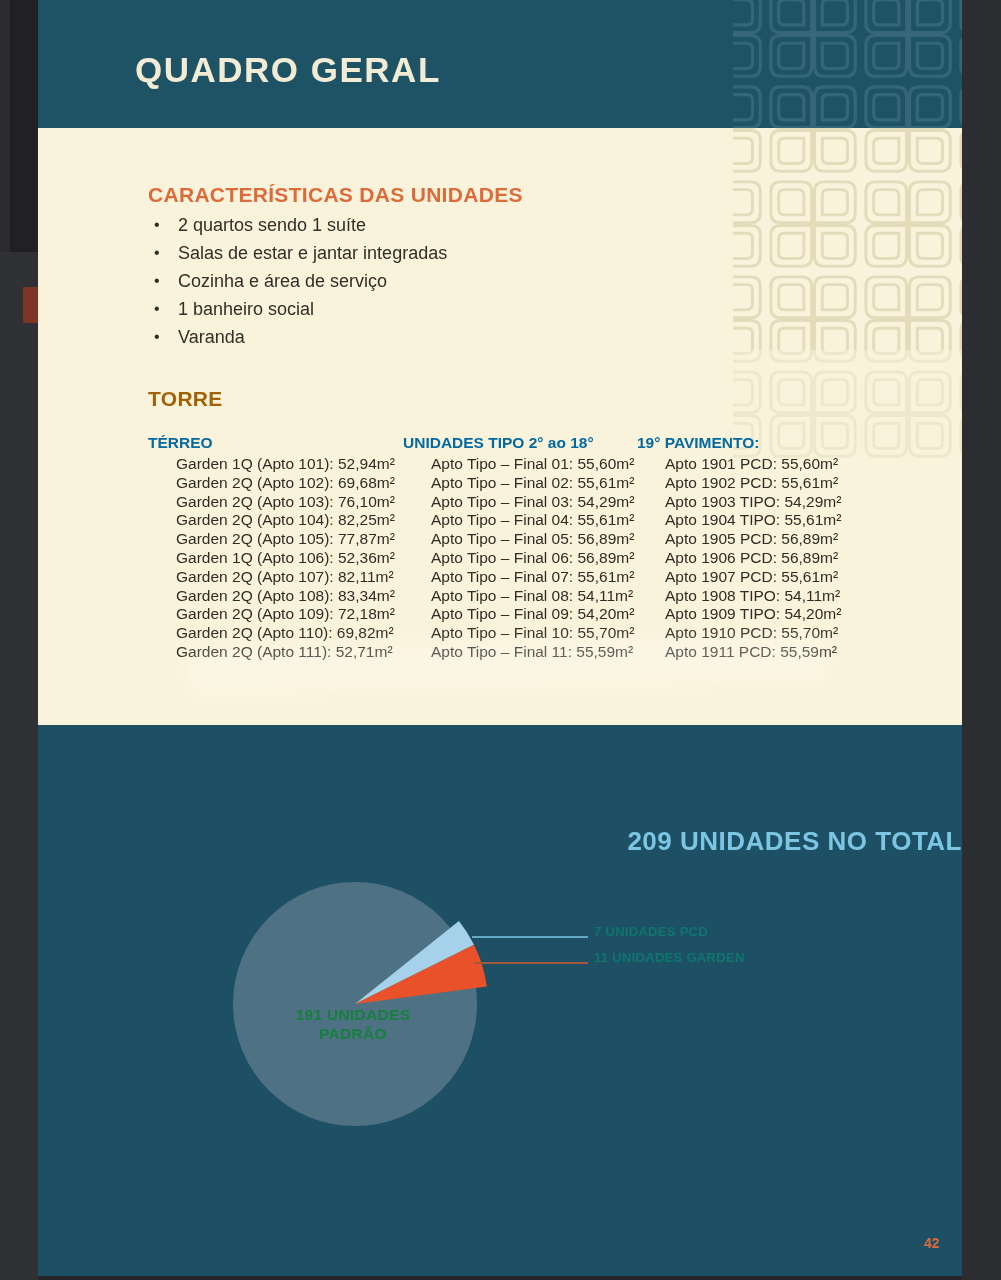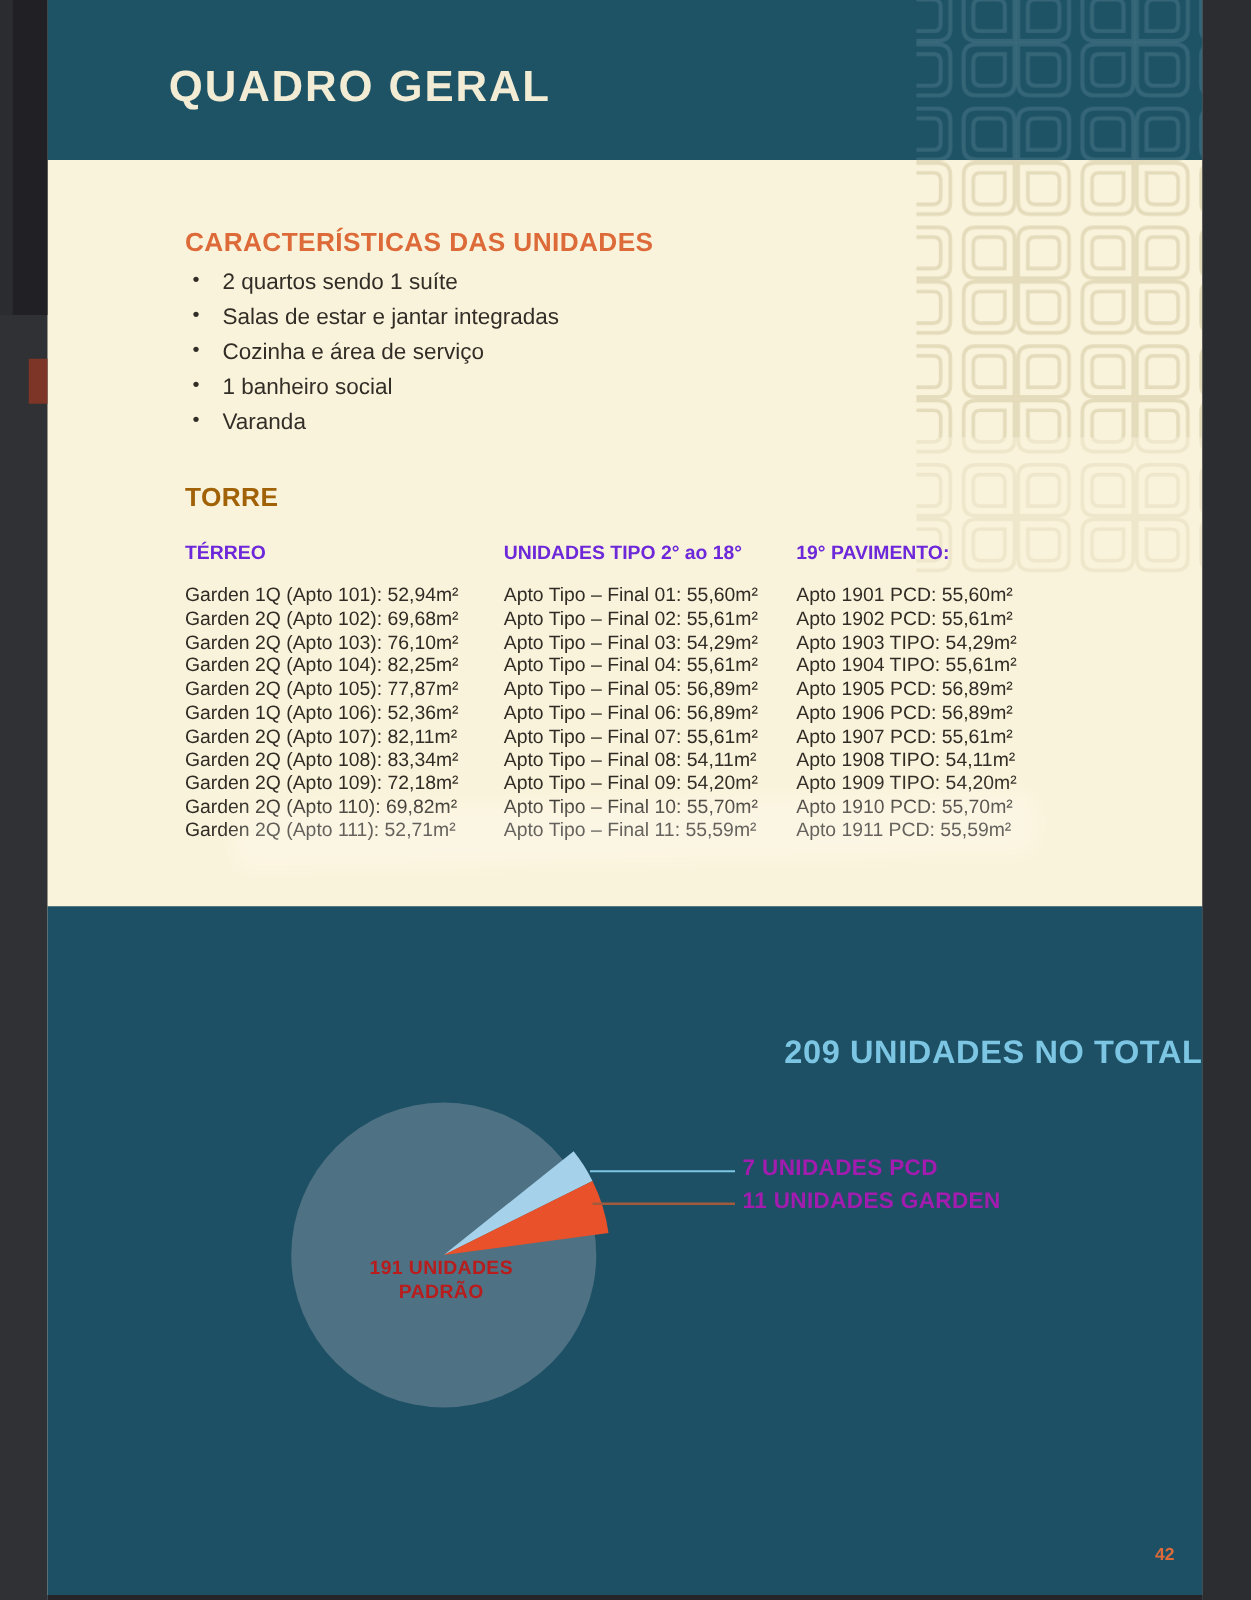--- a/index.html
+++ b/index.html
@@ -29,37 +29,37 @@
   .bullets li { display:flex; font-size:18px; color:#322e27; line-height:28px; }
   .bullets .dot { width:24px; font-size:16px; color:#322e27; }
 
   .torre-heading { position:absolute; left:110px; top:387px; font-size:21px; font-weight:bold;
                    color:#a16207; letter-spacing:0.3px; }
 
   .col { position:absolute; top:433px; }
   .col-terreo    { left:110px; width:252px; }
   .col-tipo      { left:365px; width:232px; }
   .col-pavimento { left:599px; width:230px; }
-  .col-header { font-size:15.5px; font-weight:bold; color:#6d28d9; line-height:19px; margin-bottom:16px; }
-  .col-rows div { font-size:15.5px; color:#302c25; line-height:18.8px; white-space:nowrap; }
+  .col-header { font-size:15.5px; font-weight:bold; color:#0369a1; line-height:19px; margin-bottom:3px; }
+  .col-rows div { font-size:15.5px; color:#302c25; line-height:18.8px; white-space:nowrap;margin-left:28px; }
 
   .watermark { position:absolute; left:150px; top:642px; width:640px; height:46px;
                background:rgba(255,255,255,0.26); border-radius:10px; filter:blur(9px);
                transform:rotate(-1.2deg); }
 
   .chart-title { position:absolute; left:0; top:826px; width:924px; text-align:right;
                  font-size:26px; font-weight:bold; color:#7cc6e4; letter-spacing:0.5px; }
   .pie-svg { position:absolute; left:0; top:725px; width:924px; height:555px; }
 
-  .callout { position:absolute; font-size:18px; font-weight:bold; color:#a21caf;
+  .callout { position:absolute; font-size:13px; font-weight:bold; color:#0f766e;
              letter-spacing:0.3px; white-space:nowrap; }
   .callout-pcd    { left:556px; top:924px; }
   .callout-garden { left:556px; top:950px; }
   .pie-center-label { position:absolute; left:253px; top:1005px; width:124px; text-align:center;
-                      font-size:15.5px; font-weight:bold; color:#b91c1c; line-height:19px;
+                      font-size:15.5px; font-weight:bold; color:#15803d; line-height:19px;
                       letter-spacing:0.3px; }
   .page-number { position:absolute; left:886px; top:1235px; font-size:14px; font-weight:bold; color:#dd6a39; }
 </style>
 </head>
 <body>
 
 <div class="stage">
 
   <div class="page">
 

